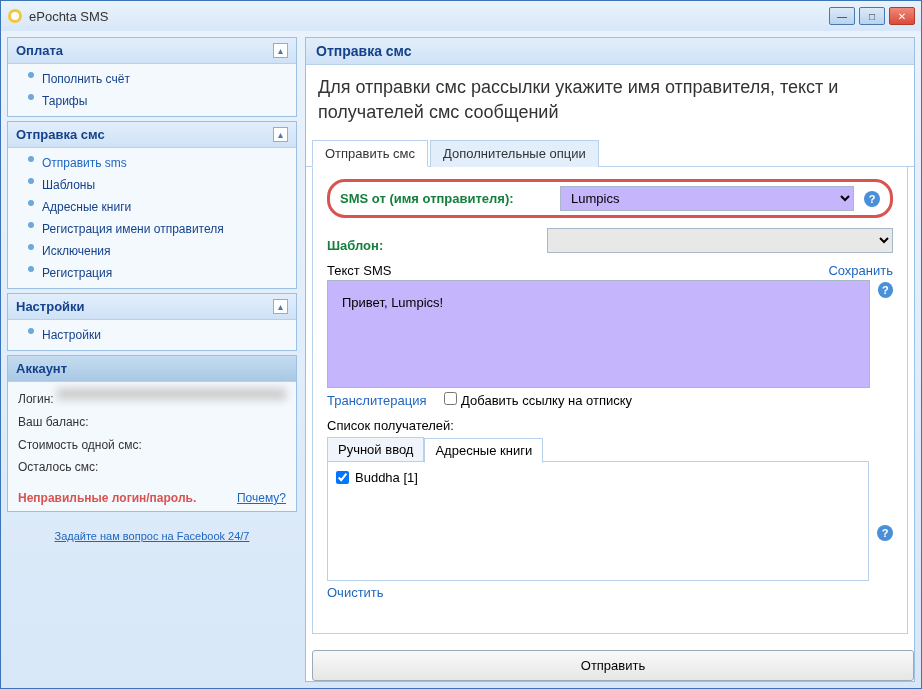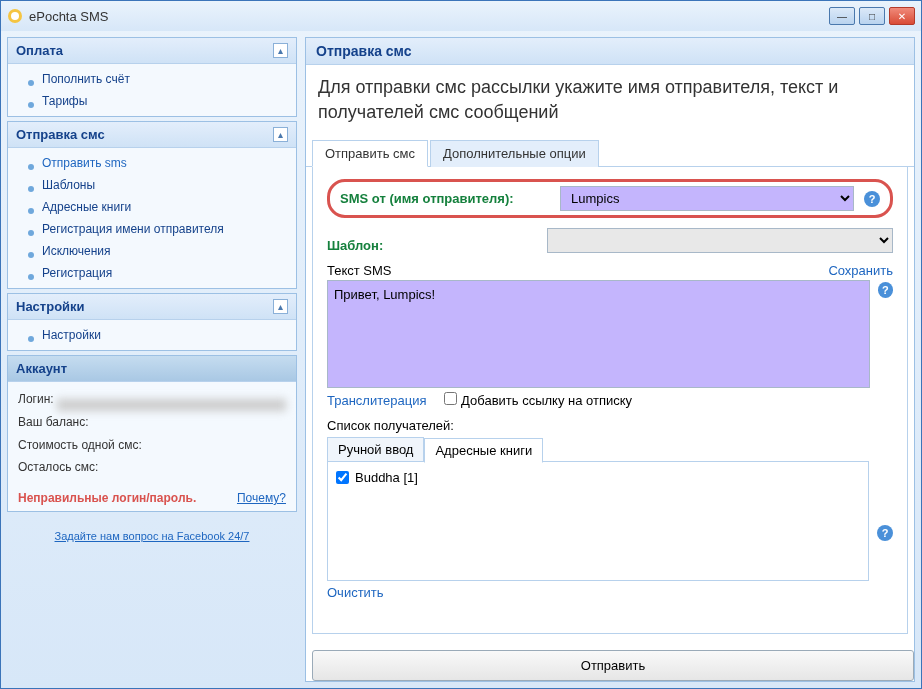--- a/index.html
+++ b/index.html
@@ -10,27 +10,27 @@
 .titlebar .title { flex: 1; font-size: 13px; color: #333; }
 .win-btns { display: flex; gap: 4px; }
 .win-btn { width: 26px; height: 18px; border: 1px solid #4a78ad; background: linear-gradient(#dce9f8,#b9d3ef); display: flex; align-items: center; justify-content: center; font-size: 10px; color: #333; border-radius: 2px; }
 .win-btn.close { background: linear-gradient(#f08a7a,#d94b36); color: #fff; border-color: #b33a2a; }
 .body { flex: 1; display: flex; gap: 8px; padding: 6px; }
 .sidebar { width: 290px; display: flex; flex-direction: column; gap: 4px; }
 .panel { border: 1px solid #9cc0e4; background: #f4f9fe; }
 .panel-hd { background: linear-gradient(#e3eefb,#cfe2f6); border-bottom: 1px solid #b7d1ec; padding: 5px 8px; font-weight: bold; font-size: 13px; color: #15428b; display: flex; align-items: center; justify-content: space-between; }
 .collapse-btn { width: 15px; height: 15px; border: 1px solid #8ab0d8; background: #fff; display: flex; align-items: center; justify-content: center; font-size: 9px; color: #4a78ad; }
 .panel-body { padding: 4px 0; }
-.nav-item { display: flex; align-items: flex-end; padding: 4px 10px 4px 20px; color: #15428b; cursor: pointer; }
+.nav-item { display: flex; align-items: flex-start; padding: 4px 10px 4px 20px; color: #15428b; cursor: pointer; }
 .nav-item::before { content: ""; width: 6px; height: 6px; border-radius: 50%; background: #6fa8dc; margin-right: 8px; }
 .nav-item.active { color: #1a5aa8; font-weight: normal; }
 .nav-item a { color: #1e66c0; text-decoration: none; }
 .account-hd { background: linear-gradient(#c5dcf0,#a9c8e4); }
 .account-body { padding: 6px 10px; line-height: 1.9; color: #333; }
-.account-row { display: flex; align-items: flex-end; }
+.account-row { display: flex; }
 .error-row { display: flex; justify-content: space-between; align-items: flex-start; padding: 6px 10px; }
 .error-text { color: #d9534f; font-weight: bold; }
 .why-link { color: #1e66c0; text-decoration: underline; cursor: pointer; }
 .fb-link { color: #1e66c0; text-decoration: underline; font-size: 11px; text-align: center; padding: 14px 0 4px; }
 .main { flex: 1; display: flex; flex-direction: column; }
 .main-panel { border: 1px solid #9cc0e4; background: #fff; display: flex; flex-direction: column; flex: 1; }
 .main-hd { background: linear-gradient(#e3eefb,#cfe2f6); border-bottom: 1px solid #b7d1ec; padding: 5px 10px; font-weight: bold; font-size: 14px; color: #15428b; }
 .main-desc { padding: 10px 12px 14px; color: #333; font-size: 18px; line-height: 1.4; }
 .tab-strip { display: flex; padding: 0 6px; border-bottom: 1px solid #b7d1ec; }
 .tab { padding: 5px 12px; border: 1px solid #b7d1ec; border-bottom: none; margin-right: 2px; background: #e3eefb; color: #333; cursor: pointer; position: relative; top: 1px; font-size: 13px; }
@@ -39,21 +39,21 @@
 .form-row { display: flex; align-items: flex-end; margin-bottom: 10px; gap: 10px; }
 .form-label { width: 210px; color: #15803d; font-size: 13px; }
 .highlight-row { border: 3px solid #d9534f; border-radius: 18px; padding: 4px 10px; display: flex; align-items: center; gap: 10px; margin-bottom: 10px; }
 .highlight-row .form-label { font-weight: bold; width: 210px; }
 select, input[type=text], textarea { border: 1px solid #a8b8c8; padding: 3px 6px; font-family: inherit; font-size: 13px; background: #c4b5fd; }
 .sel-sender { flex: 1; }
 .sel-template { flex: 1; background: #e8e8e8; }
 .help-icon { width: 16px; height: 16px; border-radius: 50%; background: #4a90d9; color: #fff; display: flex; align-items: center; justify-content: center; font-size: 11px; font-weight: bold; }
 .text-label-row { display: flex; justify-content: space-between; margin-bottom: 2px; }
 .link { color: #1e66c0; cursor: pointer; font-size: 13px; }
-textarea.sms-text { width: 100%; height: 108px; resize: none; overflow-y: scroll; padding: 6px; font-size: 13px; }
+textarea.sms-text { width: 100%; height: 108px; resize: none; overflow-y: scroll; padding: 14px; font-size: 13px; }
 .trans-row { display: flex; align-items: center; gap: 18px; margin: 4px 0 10px; }
 .recipients-label { font-size: 13px; margin-bottom: 4px; }
 .inner-tabs { display: flex; }
 .inner-tab { padding: 4px 10px; border: 1px solid #b7d1ec; background: #f0f5fb; font-size: 13px; cursor: pointer; }
 .inner-tab.active { background: #fff; border-bottom: 1px solid #fff; position: relative; top: 1px; }
 .recipients-box { border: 1px solid #b7d1ec; height: 120px; padding: 8px; margin-top: -1px; }
 .recipient-item { display: flex; align-items: center; gap: 6px; font-size: 13px; }
 .clear-link { padding-top: 4px; }
 .send-btn { margin: 10px 0 0 6px; padding: 7px 40px; border: 1px solid #9aaab8; background: linear-gradient(#f9f9f9,#e6e6e6); border-radius: 3px; font-size: 13px; cursor: pointer; }
 .textarea-wrap { position: relative; display: flex; gap: 8px; }

